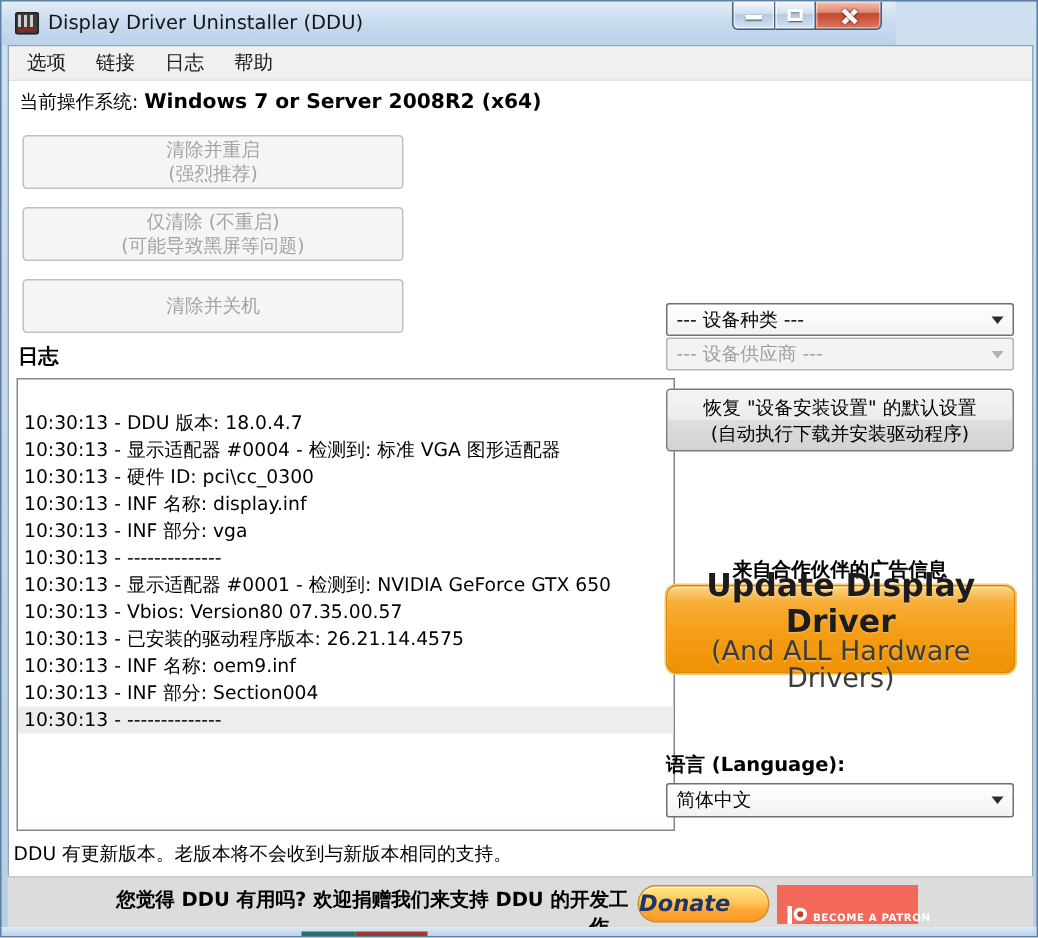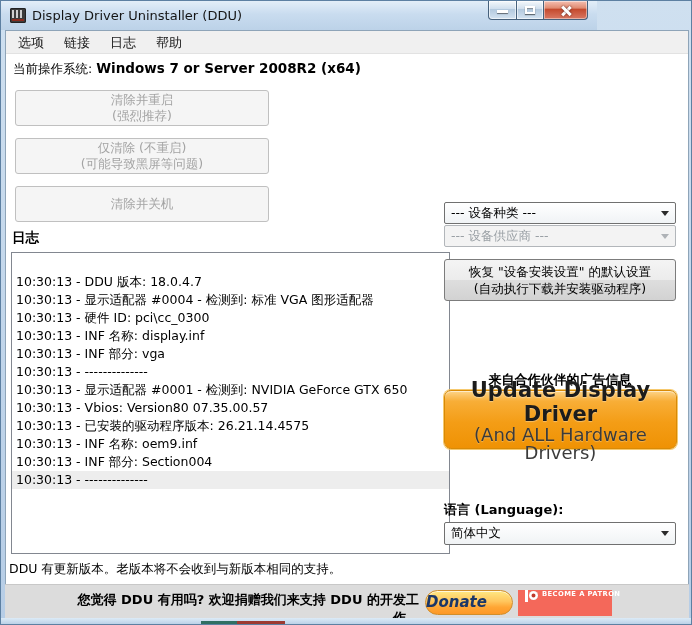--- a/index.html
+++ b/index.html
@@ -98,21 +98,21 @@
   .footer-bar { position:absolute; left:4px; top:583px; width:684px; height:34px;
     background:#dcdcdc; border-top:1px solid #c8c8c8; }
   .footer-msg { position:absolute; left:60px; top:590px; width:358px; text-align:right;
     font-size:13px; font-weight:bold; color:#000; }
   .donate-btn { position:absolute; left:424px; top:589px; width:88px; height:25px;
     background: linear-gradient(#ffe883, #ffc65d 45%, #ffa635 70%, #fd9826);
     border:1px solid #d08e2c; border-radius:13px; text-align:left;
     font-size:15px; font-weight:bold; font-style:italic; color:#1b3768; line-height:23px;
     box-shadow: inset 0 1px 0 rgba(255,255,255,.7); }
   .patreon-btn { position:absolute; left:517px; top:589px; width:94px; height:26px;
-    background:#f4685a; display:flex; align-items:flex-start; padding-left:7px; }
+    background:#f4685a; display:flex; align-items:flex-end; padding-left:7px; }
   .patreon-logo { position:relative; width:12px; height:12px; margin-right:5px; flex:0 0 auto; }
   .patreon-logo .bar { position:absolute; left:0; top:0; width:3px; height:12px; background:#fff; }
   .patreon-logo .dot { position:absolute; left:4px; top:1px; width:9px; height:9px; border-radius:50%;
     background:#fff; box-shadow: inset 0 0 0 2.5px #fff, inset 0 0 0 5px #c0392b; }
   .patreon-text { font-size:6.8px; font-weight:bold; color:#fff; letter-spacing:.4px; white-space:nowrap; }
 
   
   .bottom-strip { position:absolute; left:0; top:617px; width:692px; height:8px;
     background: linear-gradient(#dcebf7, #b0c9e2); }
   .peek-teal { position:absolute; left:200px; top:620px; width:36px; height:5px; background:#2f6f63; }

